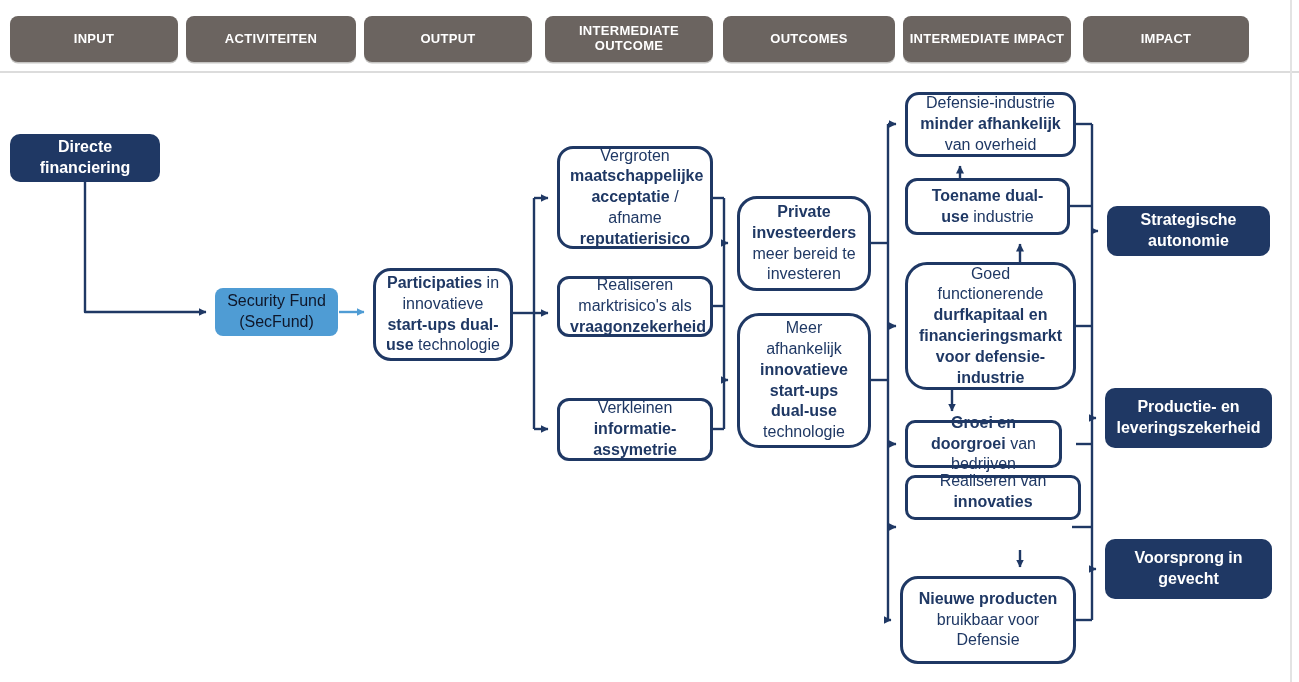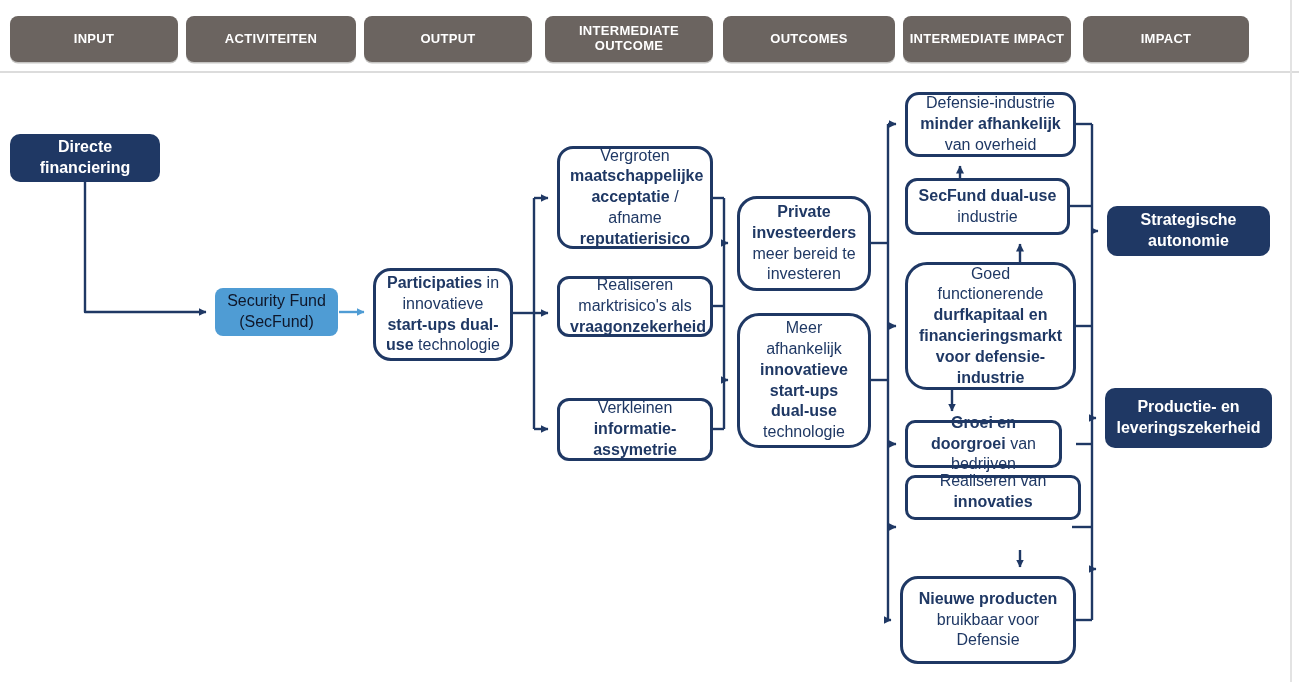--- a/index.html
+++ b/index.html
@@ -127,21 +127,21 @@
 
   <div class="node outline" style="left:737px;top:313px;width:134px;height:135px;border-radius:22px;">
     <div class="txt"><span>Meer afhankelijk </span><b>innovatieve start-ups dual-use</b><span> technologie</span></div>
   </div>
 
   <div class="node outline" style="left:905px;top:92px;width:171px;height:65px;border-radius:14px;">
     <div class="txt"><span>Defensie-industrie </span><b>minder afhankelijk</b><span> van overheid</span></div>
   </div>
 
   <div class="node outline" style="left:905px;top:178px;width:165px;height:57px;border-radius:12px;">
-    <div class="txt"><b>SecFund dual-use</b><span> industrie</span></div>
+    <div class="txt"><b>Toename dual-use</b><span> industrie</span></div>
   </div>
 
   <div class="node outline" style="left:905px;top:262px;width:171px;height:128px;border-radius:22px;">
     <div class="txt"><span>Goed functionerende </span><b>durfkapitaal en financieringsmarkt voor defensie-industrie</b></div>
   </div>
 
   <div class="node outline" style="left:905px;top:420px;width:157px;height:48px;border-radius:10px;">
     <div class="txt"><b>Groei en doorgroei</b><span> van bedrijven</span></div>
   </div>
 
@@ -154,14 +154,17 @@
   </div>
 
   <div class="node filled" style="left:1107px;top:206px;width:163px;height:50px;border-radius:10px;">
     <div class="txt"><b>Strategische autonomie</b></div>
   </div>
 
   <div class="node filled" style="left:1105px;top:388px;width:167px;height:60px;border-radius:10px;">
     <div class="txt"><b>Productie- en leveringszekerheid</b></div>
   </div>
 
+  <div class="node filled" style="left:1105px;top:539px;width:167px;height:60px;border-radius:10px;">
+    <div class="txt"><b>Voorsprong in gevecht</b></div>
+  </div>
 
 </div>
 
 </body></html>

